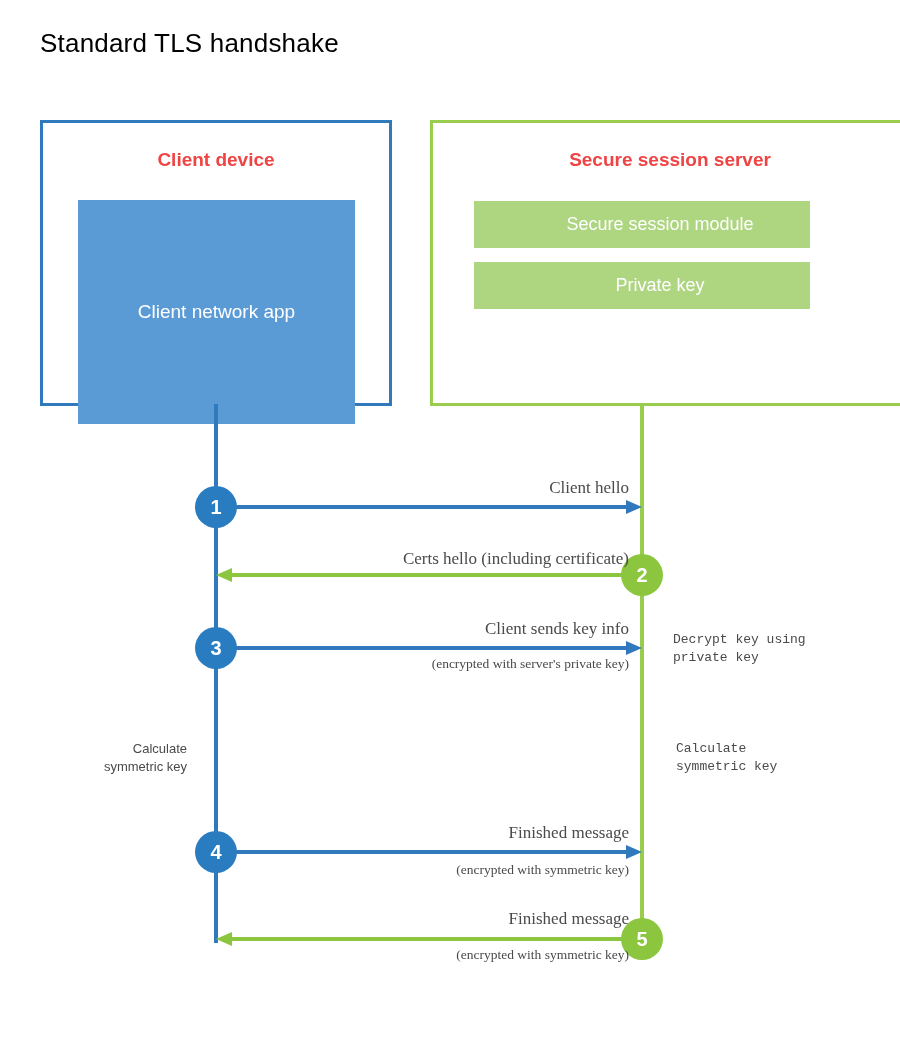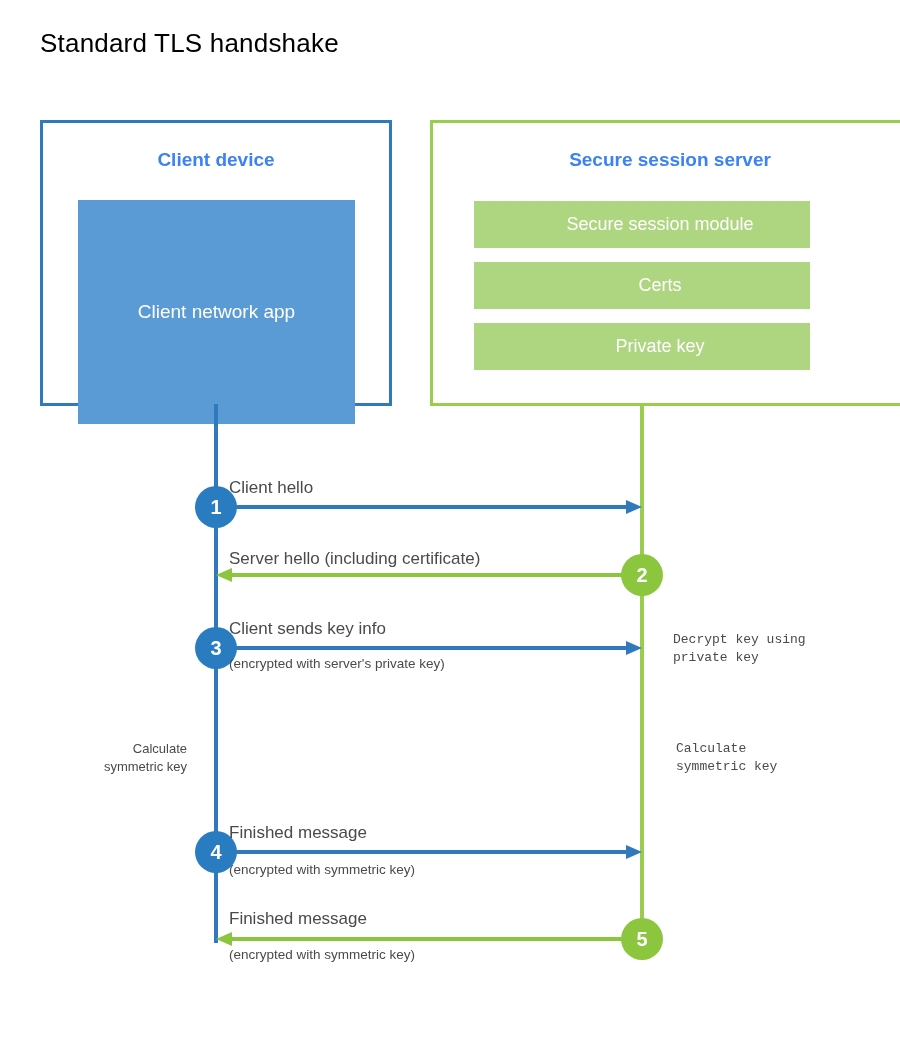--- a/index.html
+++ b/index.html
@@ -53,21 +53,21 @@
     border: 3px solid #9acd4e;
   }
   .actor-title {
     position: absolute;
     left: 0;
     right: 0;
     top: 26px;
     text-align: center;
     font-size: 19px;
     font-weight: bold;
-    color: #3b82f6;
+    color: #ef4444;
   }
 
   
   .client-app {
     position: absolute;
     left: 35px;
     top: 77px;
     width: 277px;
     height: 224px;
     background: #5b9bd5;
@@ -140,24 +140,25 @@
     left: 0;
     top: 0;
     width: 900px;
     height: 1058px;
     pointer-events: none;
   }
 
   
   .msg-label {
     position: absolute;
-    text-align: left;
+    text-align: right;
     color: #4a4a4c;
     font-weight: 300;
     white-space: nowrap;
+    font-family: Liberation Serif, serif;
   }
   .msg-label.primary { font-size: 17px; }
   .msg-label.secondary { font-size: 13.5px; }
 
   
   .side-note {
     position: absolute;
     font-size: 13px;
     font-weight: 300;
     color: #4a4a4c;
@@ -175,21 +176,20 @@
 
   <div class="actor-box client">
     <div class="actor-title">Client device</div>
     <div class="client-app">Client network app</div>
   </div>
 
   <div class="actor-box server">
     <div class="actor-title">Secure session server</div>
     <div class="server-blocks">
       <div class="server-block">Secure session module</div>
-      <div class="server-block">Certs</div>
       <div class="server-block">Private key</div>
     </div>
   </div>
 
   <div class="lifeline client-life"></div>
   <div class="lifeline server-life"></div>
 
   <svg id="arrows" viewBox="0 0 900 1058">
 
     <g>
@@ -219,21 +219,21 @@
   </svg>
 
   <div class="step-circle blue" style="left:195px; top:486px;">1</div>
   <div class="step-circle green" style="left:621px; top:554px;">2</div>
   <div class="step-circle blue" style="left:195px; top:627px;">3</div>
   <div class="step-circle blue" style="left:195px; top:831px;">4</div>
   <div class="step-circle green" style="left:621px; top:918px;">5</div>
 
   <div class="msg-label primary" style="left:229px; top:478px; width:400px;">Client hello</div>
 
-  <div class="msg-label primary" style="left:229px; top:549px; width:400px;">Server hello (including certificate)</div>
+  <div class="msg-label primary" style="left:229px; top:549px; width:400px;">Certs hello (including certificate)</div>
 
   <div class="msg-label primary" style="left:229px; top:619px; width:400px;">Client sends key info</div>
   <div class="msg-label secondary" style="left:229px; top:656px; width:400px;">(encrypted with server's private key)</div>
 
   <div class="msg-label primary" style="left:229px; top:823px; width:400px;">Finished message</div>
   <div class="msg-label secondary" style="left:229px; top:862px; width:400px;">(encrypted with symmetric key)</div>
 
   <div class="msg-label primary" style="left:229px; top:909px; width:400px;">Finished message</div>
   <div class="msg-label secondary" style="left:229px; top:947px; width:400px;">(encrypted with symmetric key)</div>
 

